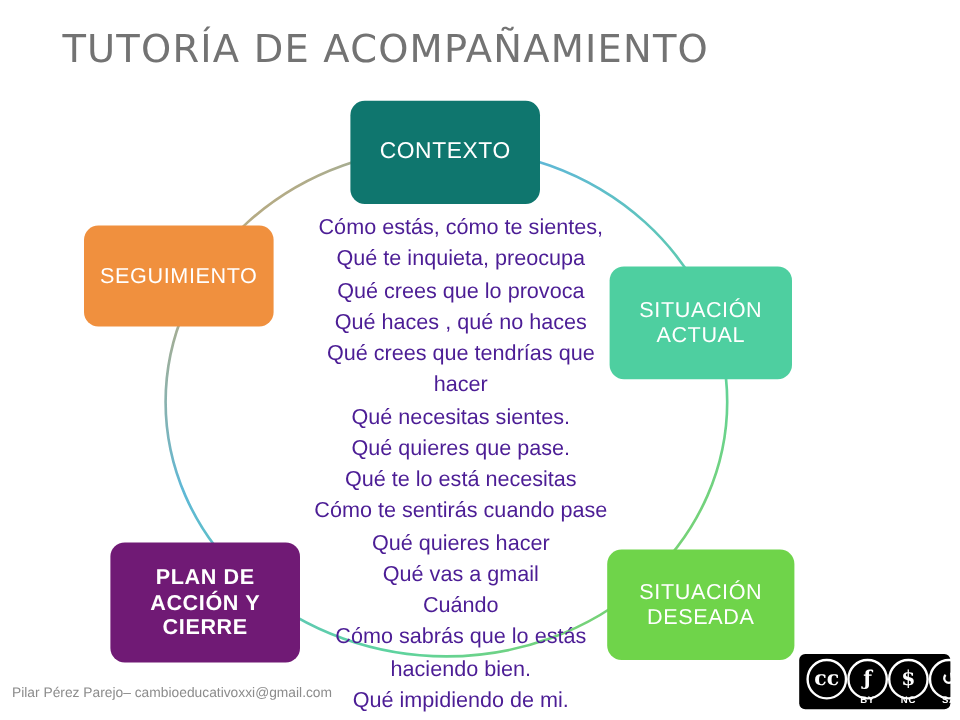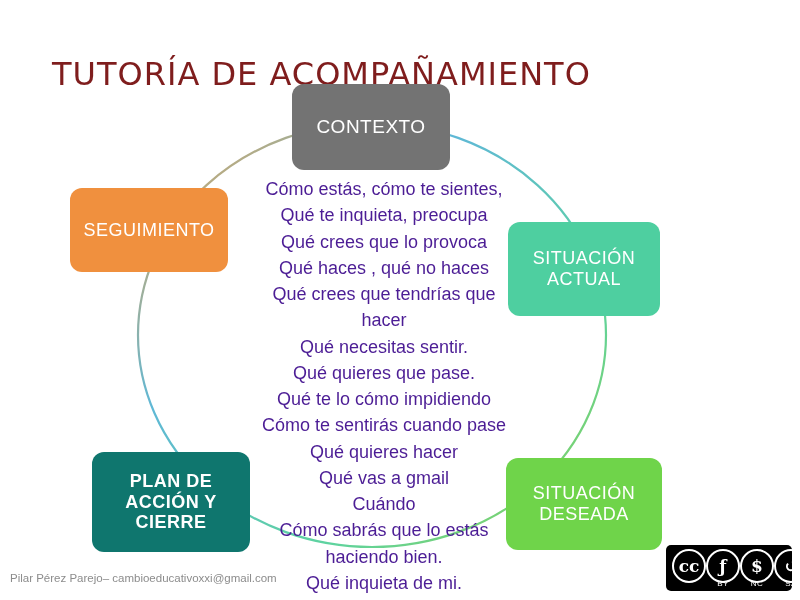--- a/index.html
+++ b/index.html
@@ -17,24 +17,23 @@
     position: relative;
     width: 800px;
     height: 600px;
   }
   #title {
     position: absolute;
     left: 52px;
     top: 22px;
     font-size: 32px;
     letter-spacing: 1px;
-    color: #7f1d1d;
+    color: #737373;
     font-weight: normal;
     font-family: "DejaVu Sans", sans-serif;
-    margin-top: 33px;
   }
   
   #ring {
     position: absolute;
     left: 127px;
     top: 115px;
     width: 490px;
     height: 440px;
   }
   .node {
@@ -47,40 +46,40 @@
     text-align: center;
     font-size: 18px;
     letter-spacing: 0.5px;
     line-height: 1.15;
     padding: 6px 8px;
     box-sizing: border-box;
   }
   #node-contexto {
     left: 292px; top: 84px;
     width: 158px; height: 86px;
-    background: #737373;
+    background: #0f766e;
     font-size: 19px;
   }
   #node-situacion-actual {
     left: 508px; top: 222px;
     width: 152px; height: 94px;
     background: #4ecfa0;
     font-size: 18px;
   }
   #node-situacion-deseada {
     left: 462px; top: 458px;
     width: 156px; height: 92px;
     background: #6fd44a;
     font-size: 18px;
     margin-left: 44px;
   }
   #node-plan {
     left: 92px; top: 452px;
     width: 158px; height: 100px;
-    background: #0f766e;
+    background: #701a75;
     font-size: 18px;
     font-weight: bold;
     color: #ffffff;
   }
   #node-seguimiento {
     left: 70px; top: 188px;
     width: 158px; height: 84px;
     background: #f0903e;
     font-size: 18px;
   }
@@ -145,21 +144,21 @@
     box-sizing: border-box;
   }
   .cc-label {
     position: absolute;
     bottom: 2px;
     left: 0; width: 100%;
     text-align: center;
     font-size: 8px;
     letter-spacing: 0.5px;
     color: #ffffff;
-    font-weight: normal;
+    font-weight: bold;
   }
 </style>
 </head>
 <body>
 
 <div id="stage">
 
   <div id="title">TUTORÍA DE  ACOMPAÑAMIENTO</div>
 
   <svg id="ring" viewBox="0 0 490 440" xmlns="http://www.w3.org/2000/svg">
@@ -193,29 +192,29 @@
   <div class="node" id="node-seguimiento">
     <span>SEGUIMIENTO</span>
   </div>
 
   <div id="questions">
     <div>Cómo estás, cómo te sientes,</div>
     <div>Qué te inquieta, preocupa</div>
     <div>Qué crees que lo provoca</div>
     <div>Qué haces , qué no haces</div>
     <div>Qué crees que tendrías que hacer</div>
-    <div>Qué necesitas sentir.</div>
+    <div>Qué necesitas sientes.</div>
     <div>Qué quieres que pase.</div>
-    <div>Qué te lo cómo impidiendo</div>
+    <div>Qué te lo está necesitas</div>
     <div>Cómo te sentirás cuando pase</div>
     <div>Qué quieres hacer</div>
     <div>Qué vas a gmail</div>
     <div>Cuándo</div>
     <div>Cómo sabrás que lo estás haciendo bien.</div>
-    <div>Qué inquieta de mi.</div>
+    <div>Qué impidiendo de mi.</div>
     <div>Qué me pides.</div>
   </div>
 
   <div id="credit">Pilar Pérez Parejo– cambioeducativoxxi@gmail.com</div>
 
   <div id="cc-badge">
     <div class="cc-slot">
       <div class="cc-circle">cc</div>
     </div>
     <div class="cc-slot">

